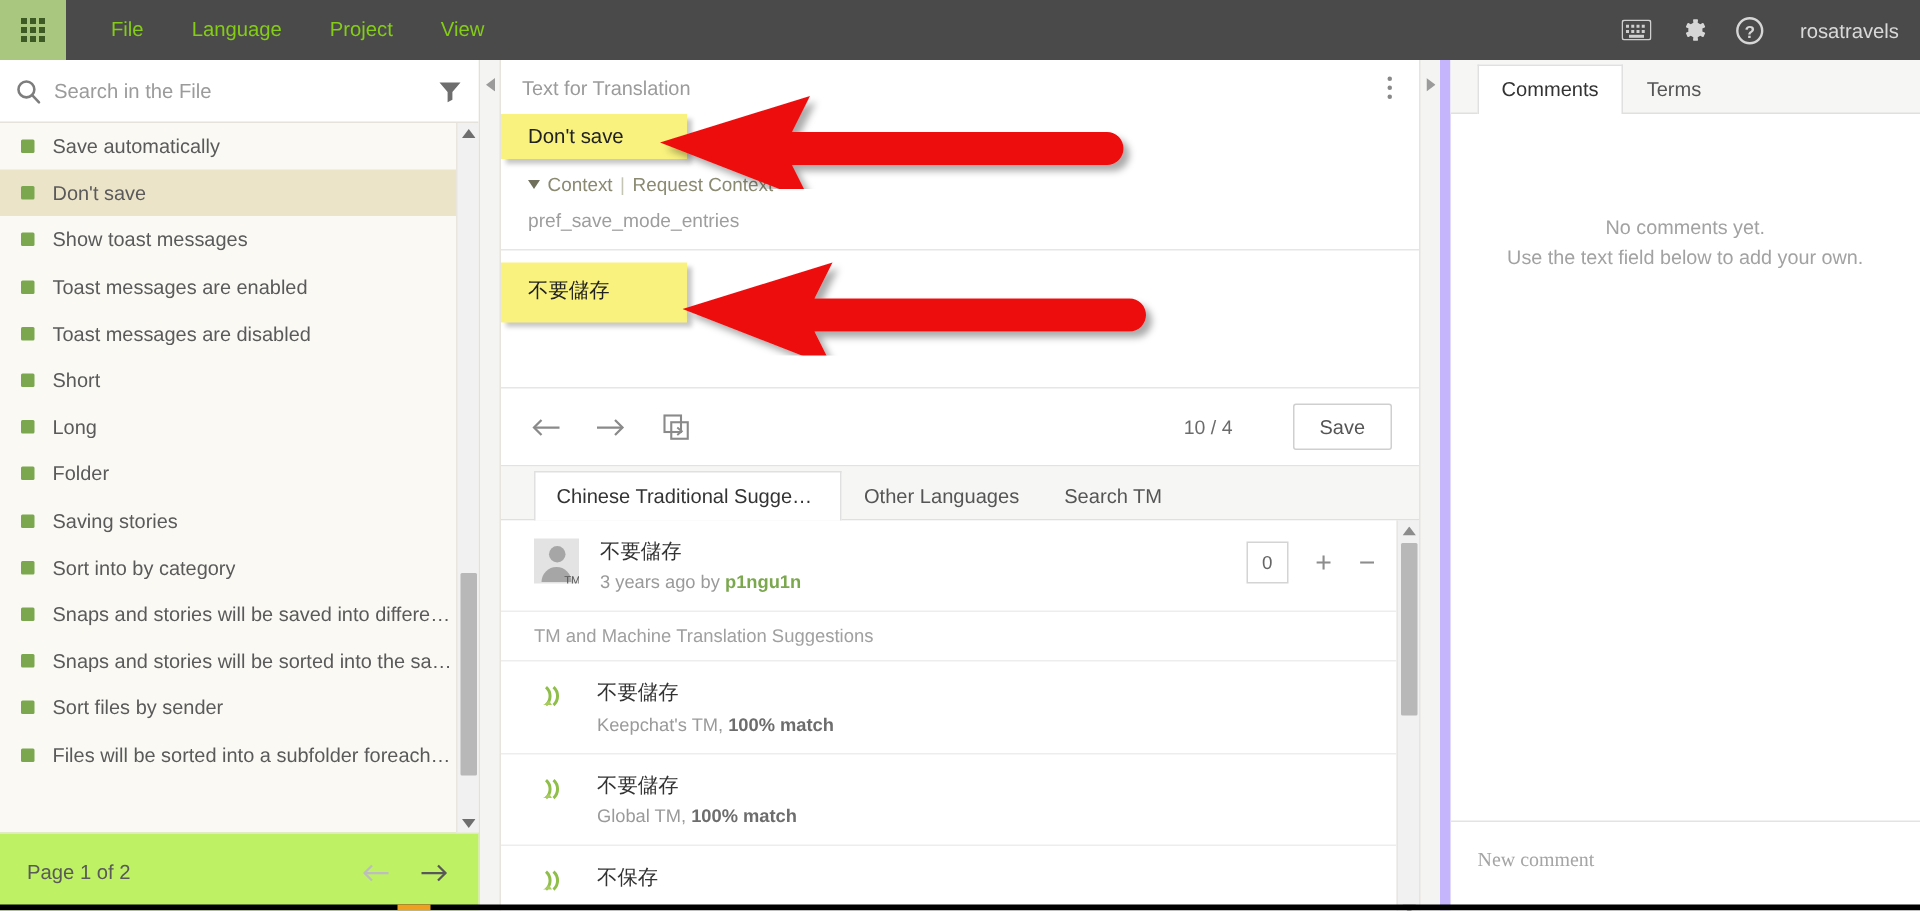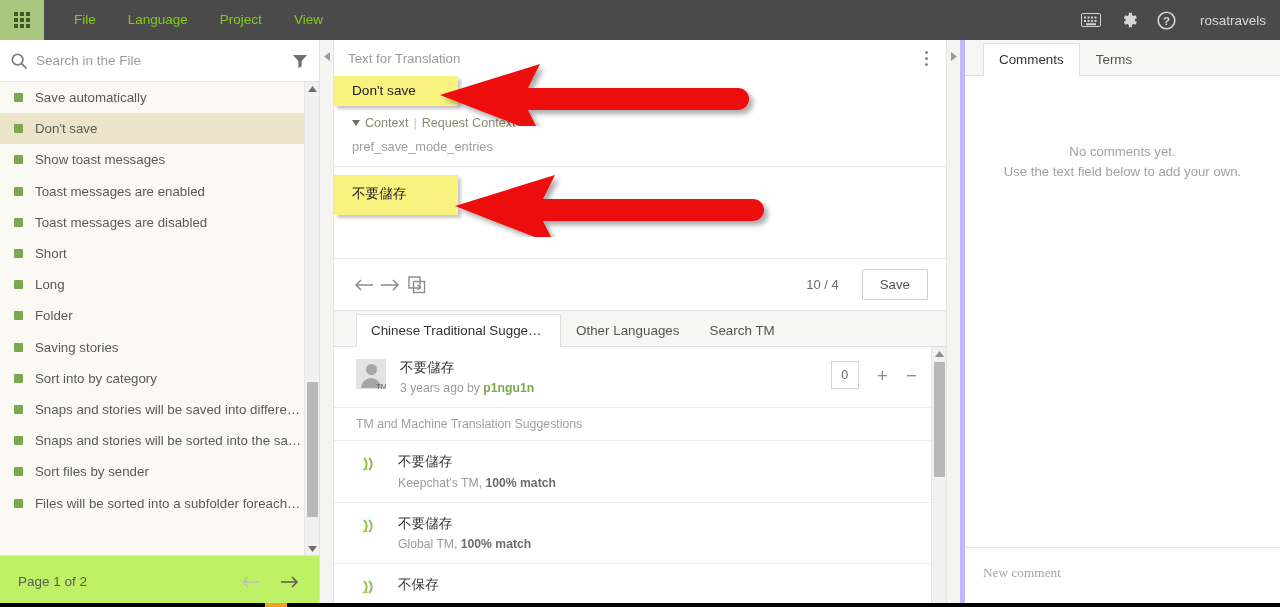--- a/index.html
+++ b/index.html
@@ -109,21 +109,21 @@
     border-right: 4.5px solid transparent; border-top: 6px solid #6f6f5c; margin-right: 5px;
     vertical-align: 1px;
   }
   .ctx-link { color: #8a8a72; cursor: pointer; }
   .ctx-sep { color: #c5c5b5; margin: 0 5px; }
   .ctx-key { padding: 9px 0 0 18px; font-size: 12.8px; color: #9e9e9e; }
 
   .tgt-block { position: relative; min-height: 92px; border-bottom: 1px solid #e6e6e6; padding-top: 8px; }
 
   .editor-toolbar {
-    height: 52px; flex: 0 0 52px; display: flex; align-items: center; padding: 0 18px; gap: 5px;
+    height: 52px; flex: 0 0 52px; display: flex; align-items: center; padding: 0 18px; gap: 22px;
     border-bottom: 1px solid #e2e2e2;
   }
   .tool-ic { cursor: pointer; width: 22px; height: 22px; display: flex; align-items: center; justify-content: center; }
   .counter { margin-left: auto; font-size: 13px; color: #6b6b6b; margin-right: 18px; }
   .save-btn {
     border: 1px solid #cfcfcf; background: #fff; border-radius: 2px; padding: 7px 17px;
     font-size: 13.3px; color: #555; cursor: pointer; font-family: "Liberation Sans", sans-serif;
   }
 
   
@@ -162,21 +162,21 @@
   .vote-btn { font-size: 19px; color: #8d8d8d; cursor: pointer; line-height: 1; user-select: none; }
 
   .sugg-section-head {
     padding: 9px 22px; font-size: 12.3px; color: #a0a0a0; border-bottom: 1px solid #ededed; background: #fff;
   }
   .tm-icon { width: 22px; height: 22px; flex: 0 0 22px; margin-right: 16px; margin-left: 4px; margin-top: 1px; }
 
   
   .rightpanel {
     width: 320px; flex: 0 0 320px; display: flex; flex-direction: column;
-    border-left: 5px solid #c4b5fd; background: #fff; min-height: 0;
+    border-left: 7px solid #c4b5fd; background: #fff; min-height: 0;
   }
   .rtabs {
     height: 36px; flex: 0 0 36px; display: flex; align-items: flex-end;
     background: #f6f6f4; border-bottom: 1px solid #e0e0e0; padding-left: 18px;
   }
   .rtab {
     font-size: 13.4px; color: #555; padding: 8px 15px 9px; cursor: pointer;
     border: 1px solid transparent; border-bottom: 0; position: relative; top: 1px;
   }
   .rtab.active { background: #fff; border-color: #e0e0e0; color: #333; }

